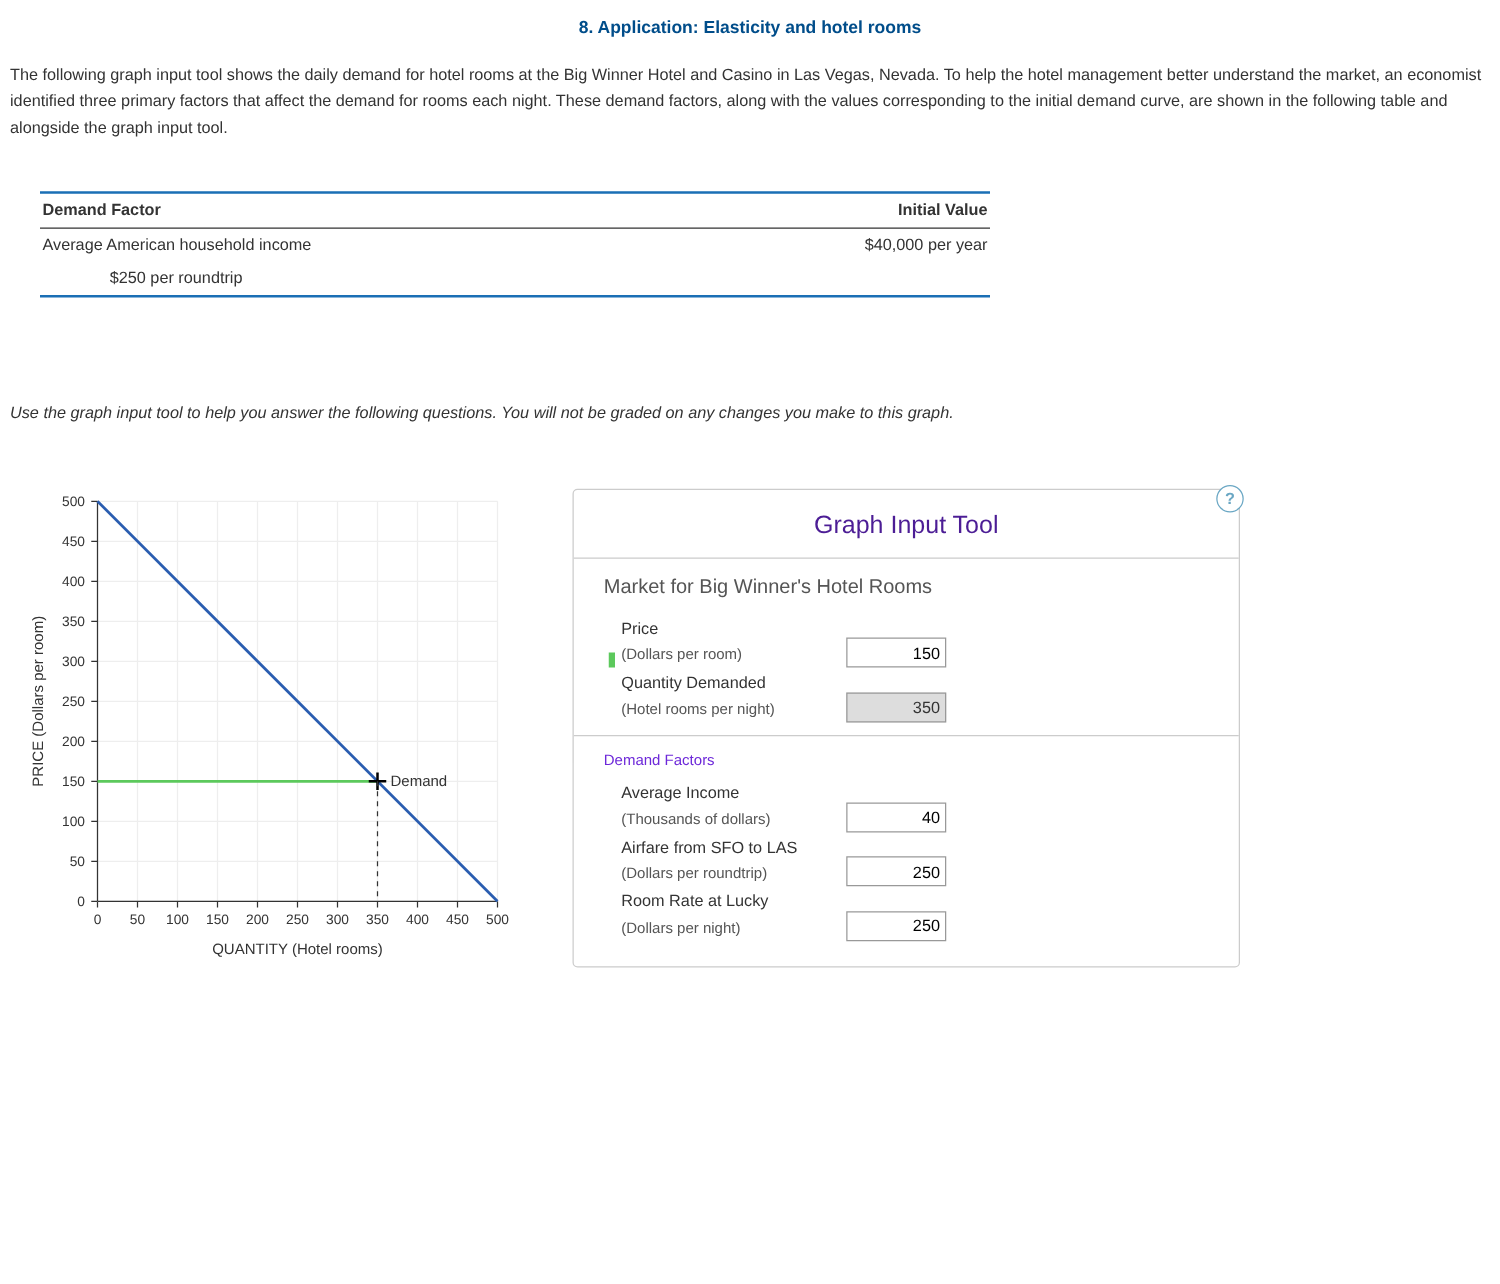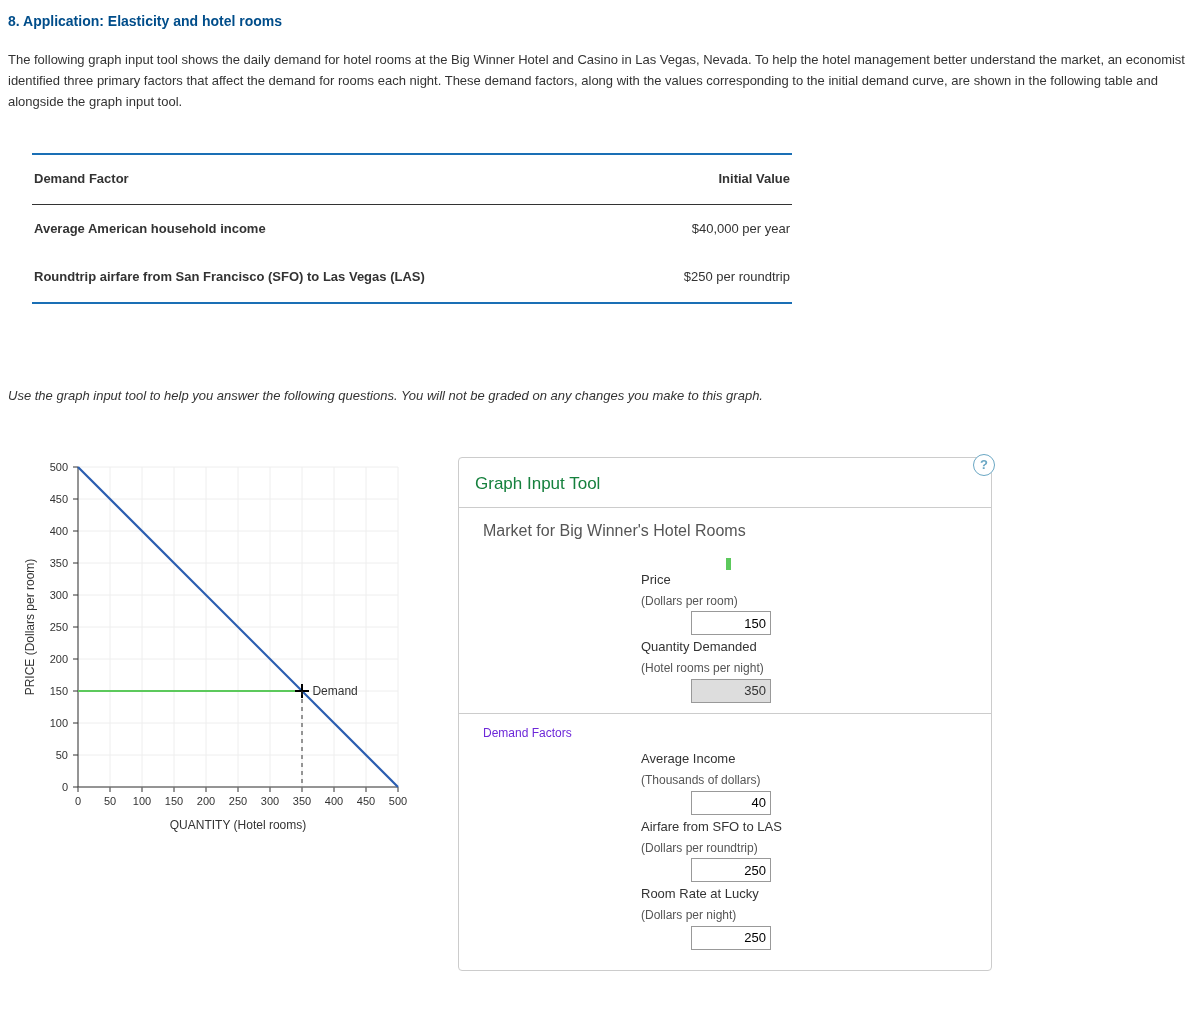--- a/index.html
+++ b/index.html
@@ -9,39 +9,40 @@
     margin: 0;
     padding: 10px 8px;
     line-height: 1.6;
     background: #fff;
   }
   .title {
     font-weight: bold;
     color: #004d8a;
     font-size: 14px;
     margin-bottom: 18px;
+    text-align: center;
   }
   .intro { margin-bottom: 40px; }
   .demand-table {
     margin-left: 24px;
     width: 760px;
     border-top: 2px solid #1a6fb5;
     border-bottom: 2px solid #1a6fb5;
   }
   .demand-table .row {
     display: flex;
     justify-content: space-between;
-    padding: 14px 2px;
+    padding: 3px 2px;
     font-size: 13px;
   }
   .demand-table .header {
     border-bottom: 1px solid #333;
     font-weight: bold;
   }
-  .demand-table .factor { font-weight: bold; text-align: right; }
+  .demand-table .factor { font-weight: normal; text-align: right; }
   .demand-table .val { text-align: right; min-width: 160px;}
   .instructions { margin-top: 82px; }
   .instructions .note-label { font-weight: bold; }
   .instructions em { font-style: italic; }
 
   .main-area {
     display: flex;
     gap: 40px;
     margin-top: 50px;
     align-items: flex-start;
@@ -57,23 +58,24 @@
 
   
   .panel {
     border: 1px solid #ccc;
     border-radius: 4px;
     width: 500px;
     padding: 12px 16px 18px 16px;
     position: relative;
   }
   .panel-title {
-    color: #15803d;
-    font-size: 17px;
+    color: #4c1d95;
+    font-size: 20px;
     margin-bottom: 6px;
+    text-align: center;
   }
   .help-icon {
     position: absolute;
     right: -4px;
     top: -4px;
     width: 20px; height: 20px;
     border: 1.5px solid #6aa7c4;
     color: #6aa7c4;
     border-radius: 50%;
     display: flex;
@@ -89,23 +91,22 @@
     font-size: 16px;
     margin: 6px 0 10px 8px;
   }
   .section-title {
     color: #6d28d9;
     font-size: 12px;
     margin: 6px 0 6px 8px;
   }
   .field-row {
     display: flex;
-    align-items: center;
+    align-items: flex-end;
     margin: 2px 0 2px 12px;
-    flex-direction: column;
   }
   .marker {
     width: 5px;
     height: 12px;
     margin-right: 5px;
     margin-top: 4px;
   }
   .marker.green { background:#5cc95c;}
   .field-label { width: 180px; font-size: 13px; color:#333; }
   .field-label .sub { font-size: 12px; color:#555;}
@@ -137,21 +138,20 @@
 <div class="demand-table">
   <div class="row header">
     <span>Demand Factor</span>
     <span class="val">Initial Value</span>
   </div>
   <div class="row">
     <span class="factor">Average American household income</span>
     <span class="val">$40,000 per year</span>
   </div>
   <div class="row">
-    <span class="factor">Roundtrip airfare from San Francisco (SFO) to Las Vegas (LAS)</span>
     <span class="val">$250 per roundtrip</span>
   </div>
 </div>
 
 <div class="instructions">
   <p><em>Use the graph input tool to help you answer the following questions. You will not be graded on any changes you make to this graph.</em></p>
 </div>
 
 <div class="main-area">
 

